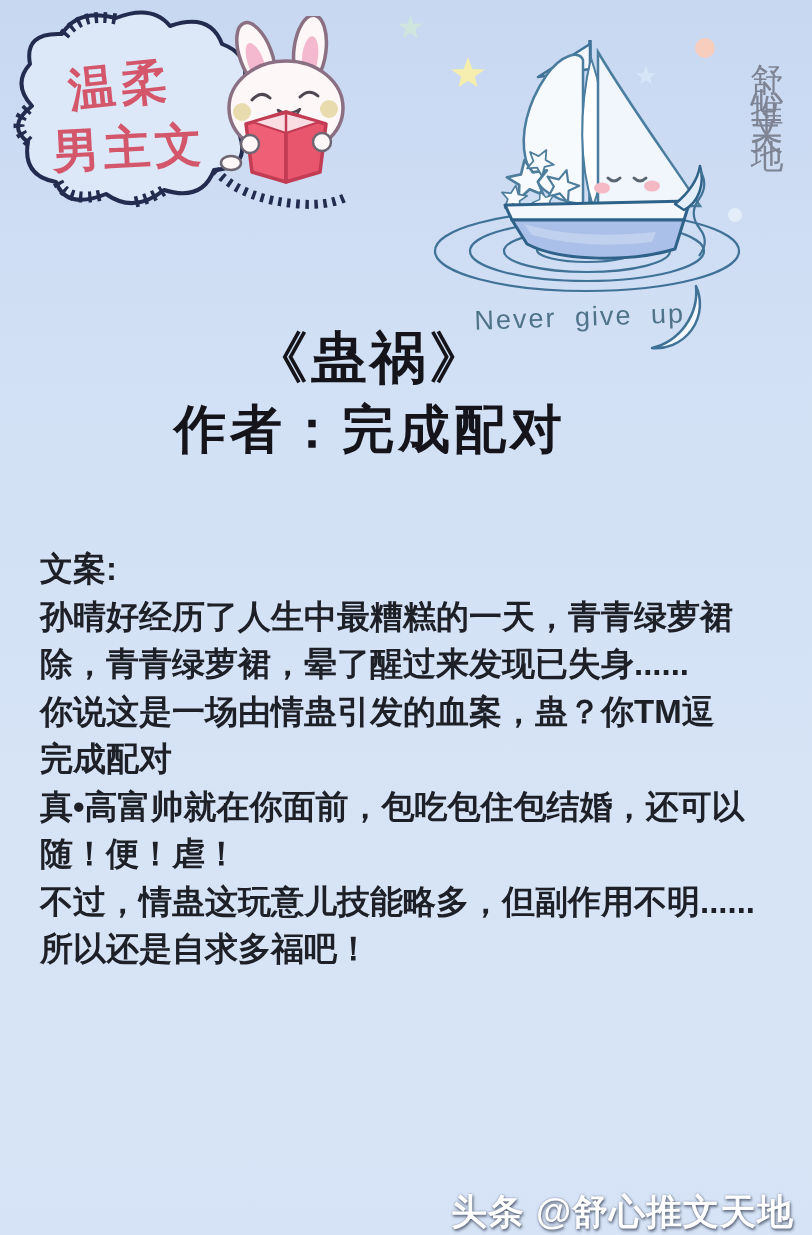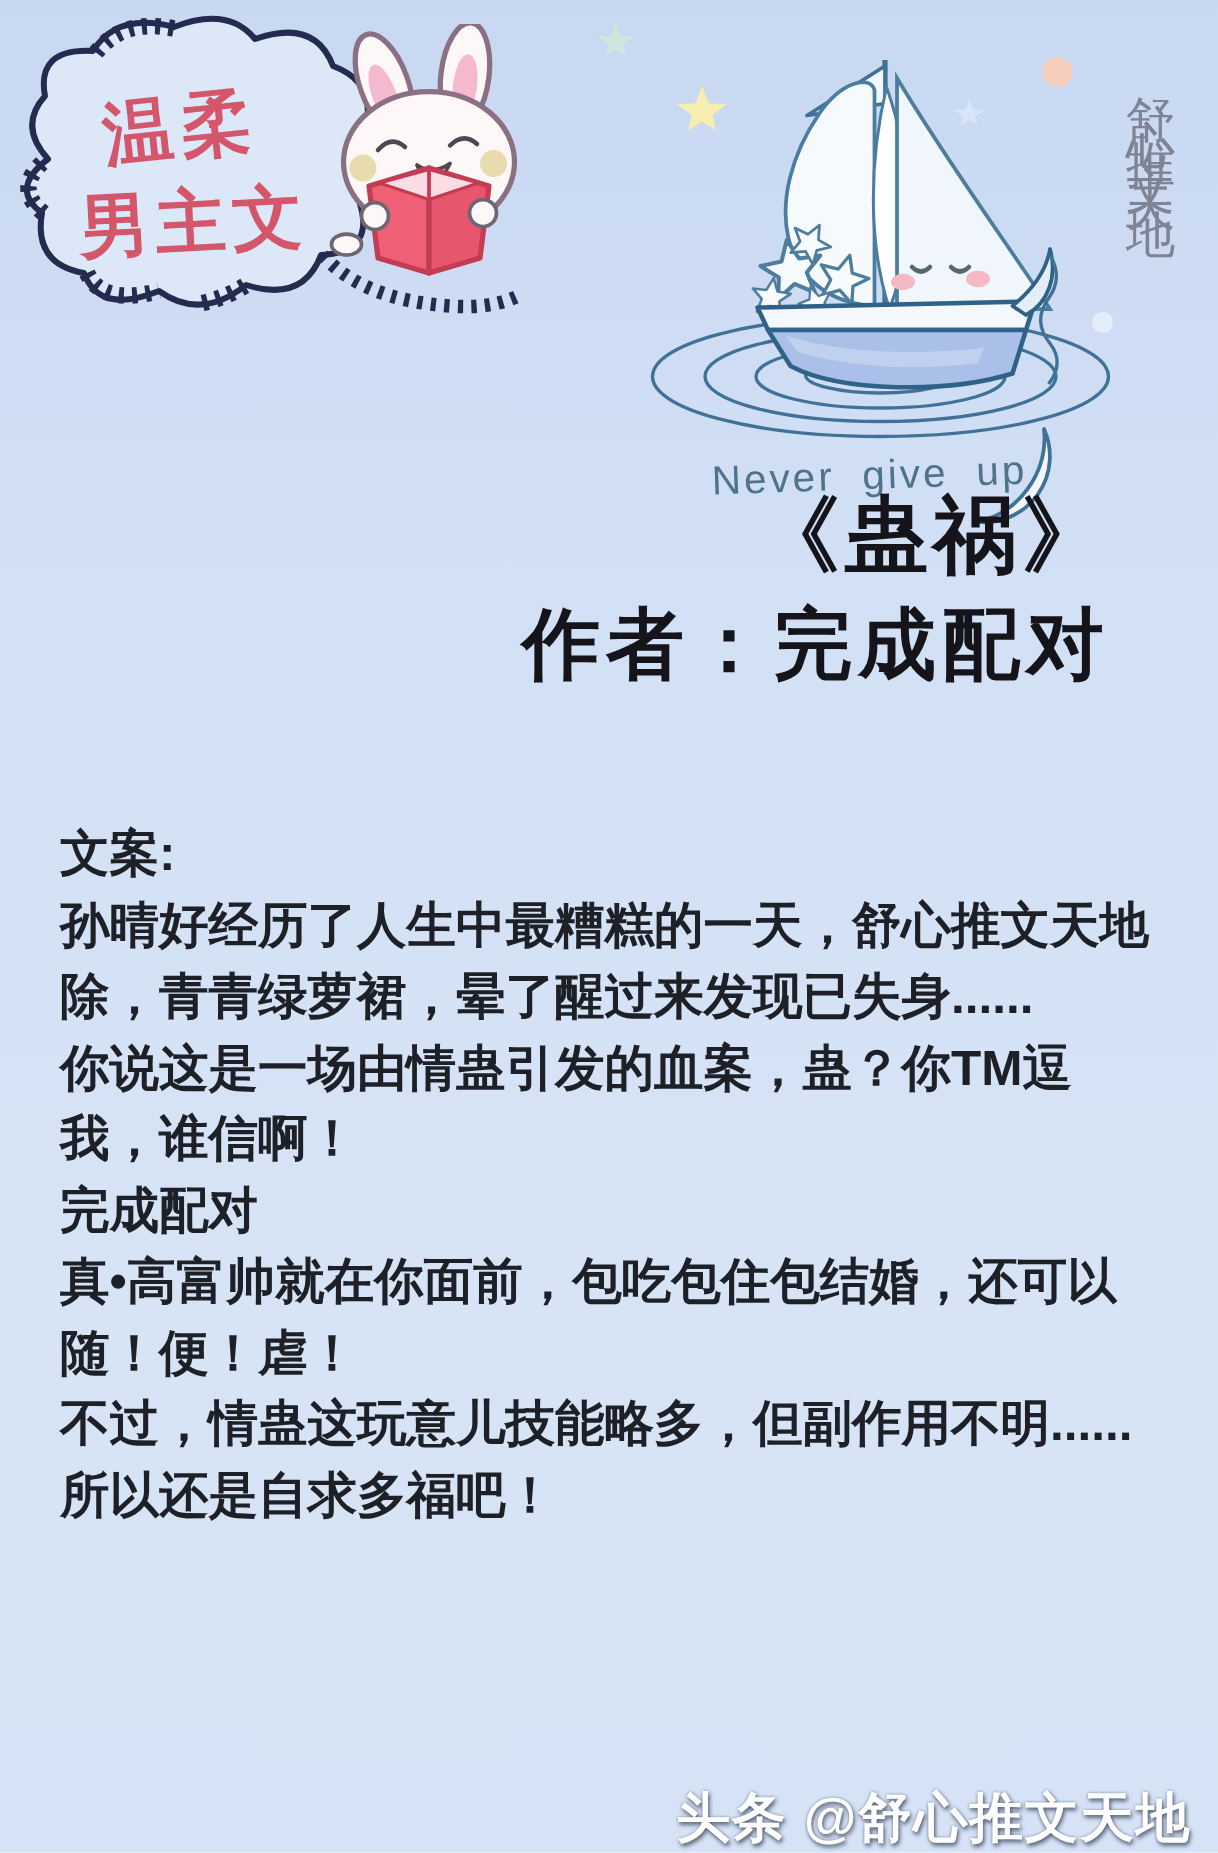--- a/index.html
+++ b/index.html
@@ -12,21 +12,21 @@
   .cloud-svg{position:absolute;left:4px;top:6px;}
   .rabbit-svg{position:absolute;left:216px;top:16px;}
   .boat-svg{position:absolute;left:428px;top:14px;}
   .mint-star{position:absolute;left:396px;top:8px;font-size:32px;color:#cfe9da;opacity:.85;}
   .side-column{
     position:absolute;left:744px;top:38px;
     writing-mode:vertical-rl;text-orientation:upright;
     font-size:33px;letter-spacing:15px;color:#7e8494;font-weight:500;
   }
   .title-block{
-    position:absolute;top:326px;left:0;width:740px;text-align:right;
+    position:absolute;top:326px;left:0;width:740px;text-align:center;
     font-family:"DejaVu Serif","Liberation Serif",serif;font-weight:900;color:#14141a;
   }
   .title-book{font-size:56px;line-height:1.12;letter-spacing:3px;}
   .title-author{font-size:52px;margin-top:6px;letter-spacing:4px;}
   .synopsis{
     position:absolute;left:40px;top:545px;width:764px;
     font-size:33px;line-height:47.5px;color:#1d2026;font-weight:700;
   }
   .syn-line{white-space:nowrap;}
   .watermark{
@@ -121,24 +121,23 @@
 
   <div class="side-column">舒心推文天地</div>
 
   <div class="title-block">
     <div class="title-book">《蛊祸》</div>
     <div class="title-author">作者：完成配对</div>
   </div>
 
   <div class="synopsis">
     <div class="syn-line">文案:</div>
-    <div class="syn-line">孙晴好经历了人生中最糟糕的一天，舒心推文天地</div>
+    <div class="syn-line">孙晴好经历了人生中最糟糕的一天，青青绿萝裙</div>
     <div class="syn-line">除，青青绿萝裙，晕了醒过来发现已失身......</div>
     <div class="syn-line">你说这是一场由情蛊引发的血案，蛊？你TM逗</div>
-    <div class="syn-line">我，谁信啊！</div>
     <div class="syn-line">完成配对</div>
     <div class="syn-line">真•高富帅就在你面前，包吃包住包结婚，还可以</div>
     <div class="syn-line">随！便！虐！</div>
     <div class="syn-line">不过，情蛊这玩意儿技能略多，但副作用不明......</div>
     <div class="syn-line">所以还是自求多福吧！</div>
   </div>
 
   <div class="watermark">头条 @舒心推文天地</div>
 
 </div>

